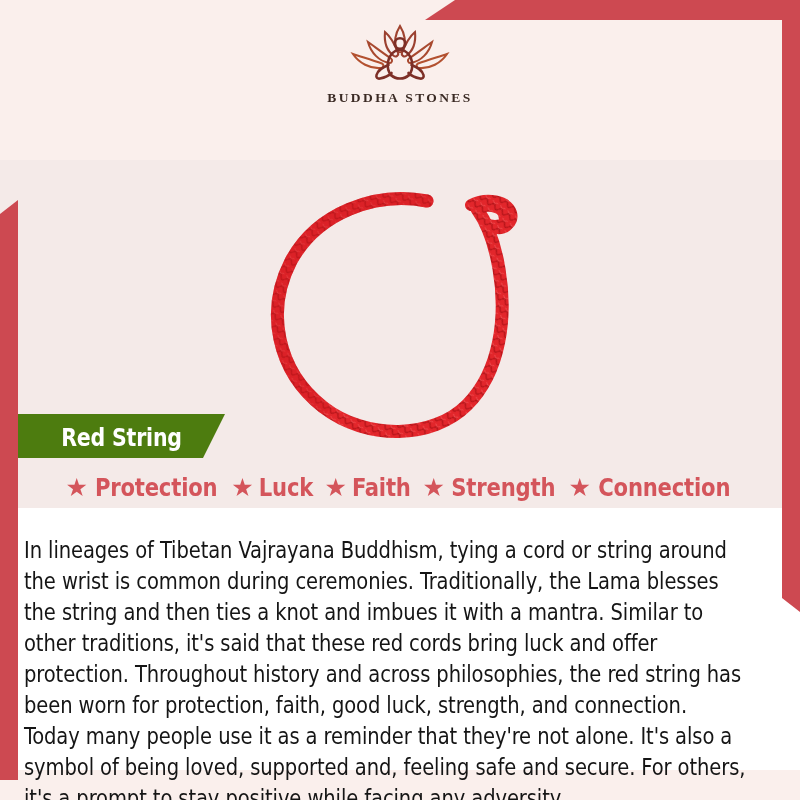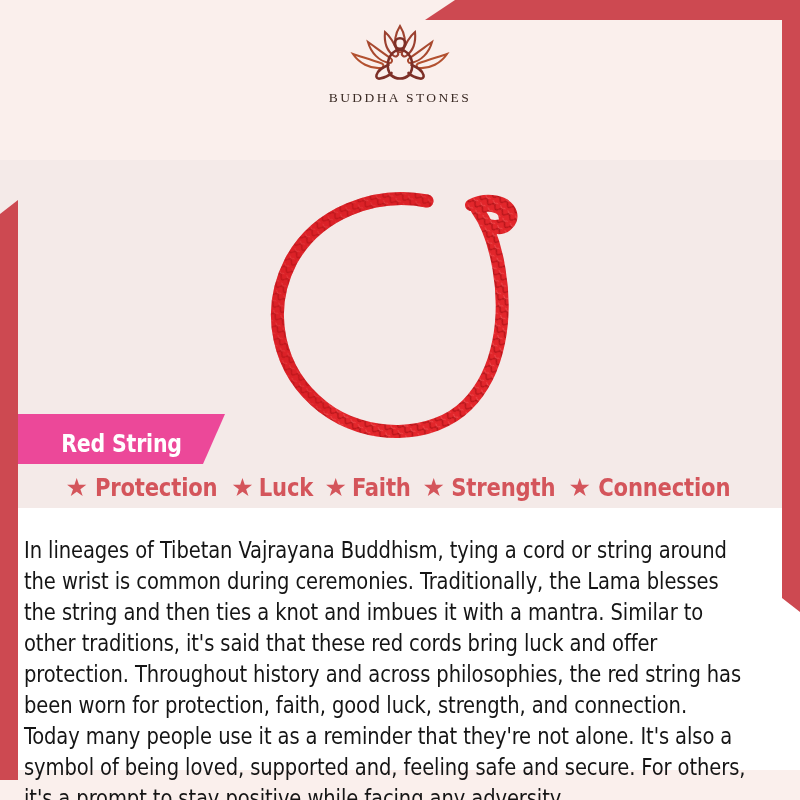--- a/index.html
+++ b/index.html
@@ -79,21 +79,21 @@
   .logo-mark {
     display: block;
     margin: 0 auto;
   }
   .logo-word {
     margin-top: 2px;
     font-family: "Liberation Serif", serif;
     font-size: 13.5px;
     letter-spacing: 2.4px;
     color: #3a2a24;
-    font-weight: 400;
+    font-weight: 700;
   }
 
   
   .title-banner {
     position: absolute;
     left: 152px;
     top: 104px;
     width: 496px;
     height: 52px;
     background: #fdf7f4;
@@ -122,22 +122,22 @@
   .product-area svg {
     display: block;
   }
 
   
   .ribbon {
     position: absolute;
     left: 18px;
     top: 414px;
     height: 40px;
-    padding: 10px 40px 0 40px;
-    background: #ec4899;
+    padding: 4px 40px 0 40px;
+    background: #4d7c0f;
     display: flex;
     align-items: center;
     clip-path: polygon(0 0, 100% 0, calc(100% - 22px) 100%, 0 100%);
   }
   .ribbon-text {
     font-family: "Liberation Sans Narrow", "DejaVu Sans Condensed", "Liberation Sans", sans-serif;
     font-size: 24px;
     font-weight: bold;
     color: #ffffff;
     letter-spacing: -0.2px;

